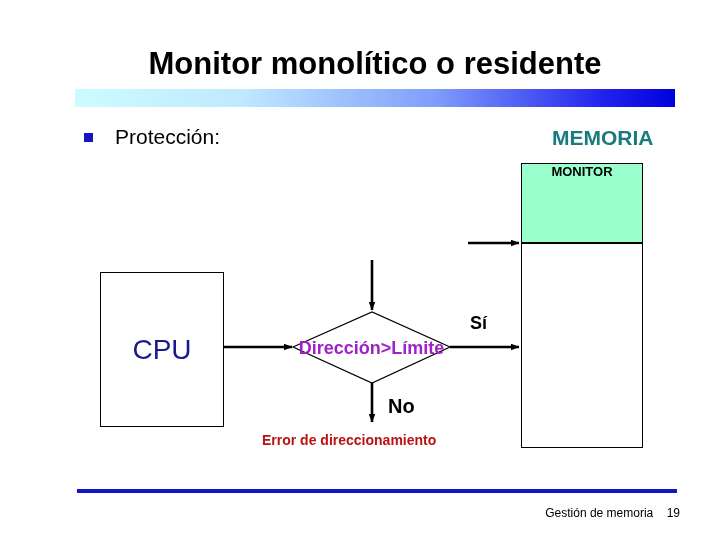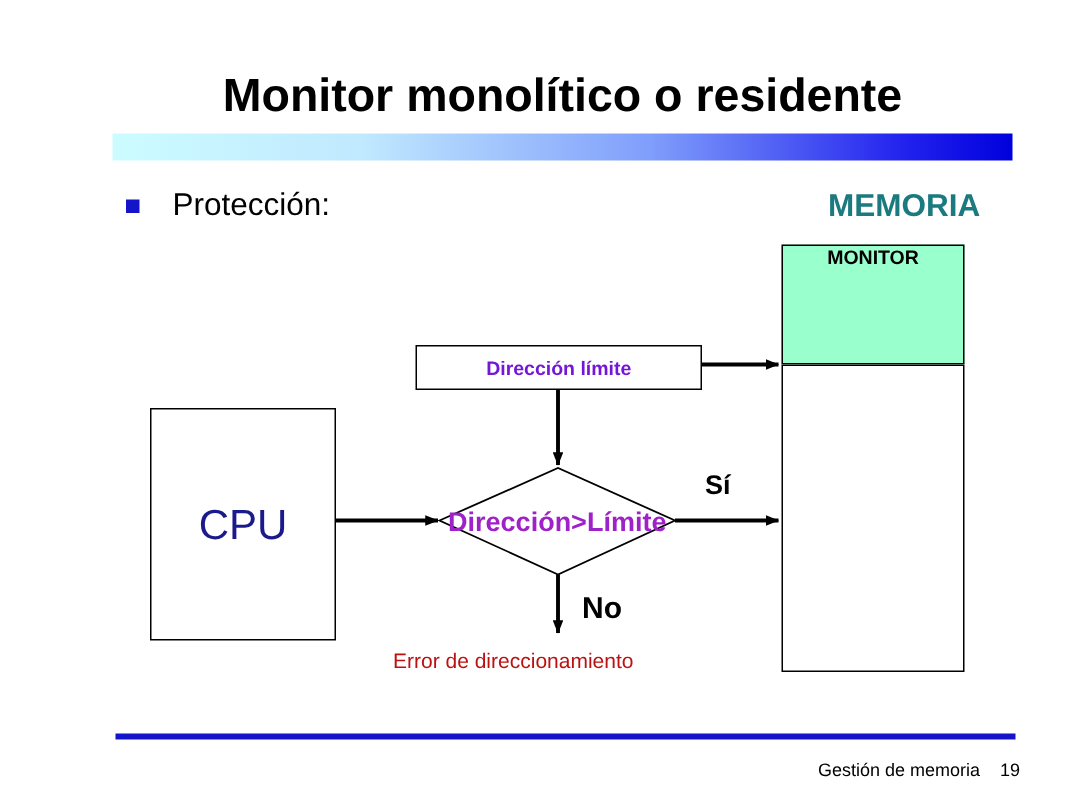--- a/index.html
+++ b/index.html
@@ -181,21 +181,21 @@
     top: 395px;
     font-size: 20px;
     font-weight: bold;
     color: #000000;
   }
   #error-label {
     position: absolute;
     left: 262px;
     top: 432px;
     font-size: 14px;
-    font-weight: normal;
+    font-weight: bold;
     color: #bb1111;
     white-space: nowrap;
   }
 
   
   #footer-rule {
     position: absolute;
     left: 77px;
     top: 489px;
     width: 600px;
@@ -230,23 +230,20 @@
     <span id="bullet-text">Protección:</span>
   </div>
 
   <div id="memoria-label">MEMORIA</div>
 
   <div id="monitor-box">
     <span id="monitor-label">MONITOR</span>
   </div>
   <div id="user-space-box"></div>
 
-  <div id="limit-box">
-    <span id="limit-label">Dirección límite</span>
-  </div>
 
   <div id="cpu-box">
     <span id="cpu-label">CPU</span>
   </div>
 
   <svg id="flow-svg" viewBox="0 0 720 540">
     <defs>
       <marker id="arrowhead" markerWidth="9" markerHeight="7" refX="8.5" refY="3.5" orient="auto" markerUnits="userSpaceOnUse">
         <polygon points="0 0, 9 3.5, 0 7" fill="#000000"></polygon>
       </marker>

